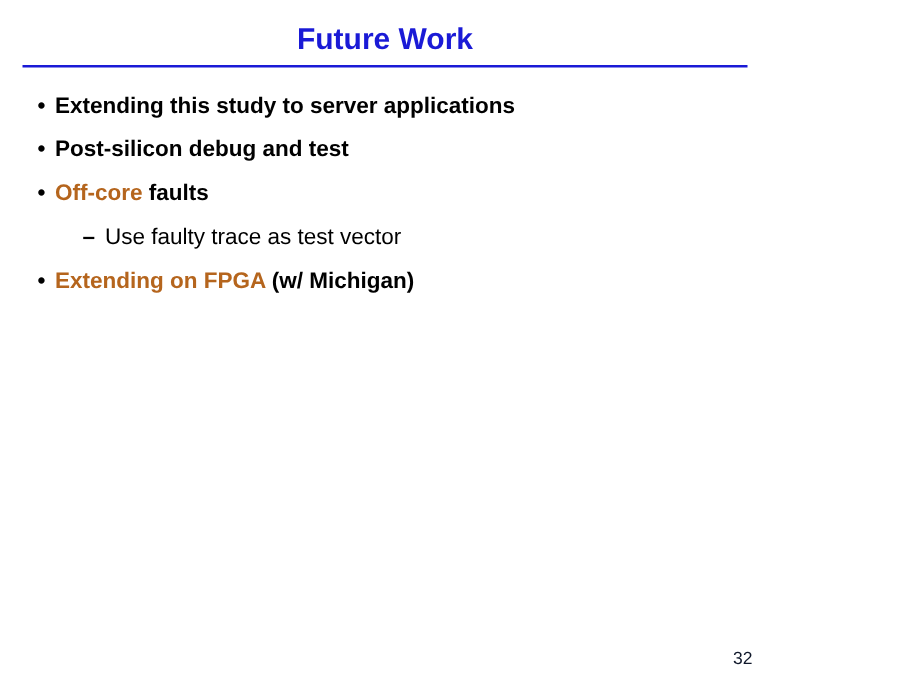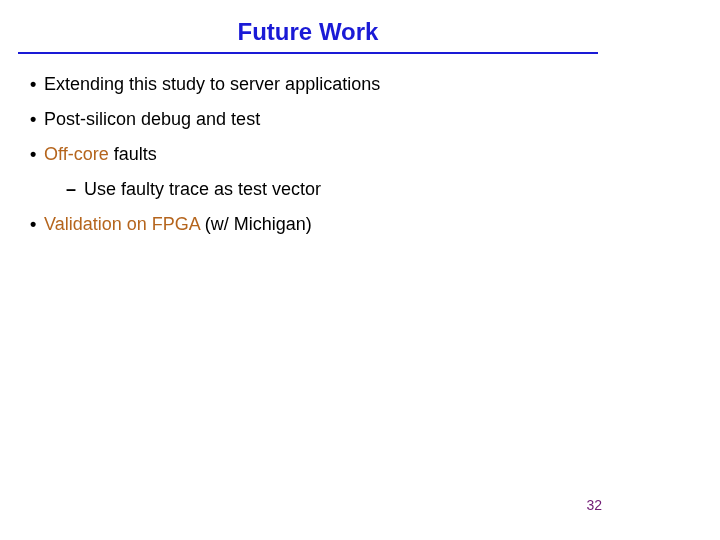--- a/index.html
+++ b/index.html
@@ -32,21 +32,21 @@
   .rule {
     margin: 6px 18px 0 18px;
     border-bottom: 2px solid #1a1ad6;
   }
   .body {
     padding: 14px 30px 0 30px;
     color: #000;
   }
   .b1 {
     font-size: 18px;
-    font-weight: normal;
+    font-weight: bold;
     margin: 6px 0 14px 0;
     padding-left: 14px;
     position: relative;
   }
   .b1::before {
     content: "•";
     position: absolute;
     left: 0;
     top: 0;
     font-weight: bold;
@@ -64,23 +64,23 @@
     left: 0;
     top: 0;
     font-weight: bold;
   }
   .accent {
     color: #b5651d;
   }
   .pagenum {
     position: absolute;
     right: 14px;
-    bottom: 27px;
+    bottom: 6px;
     font-size: 14px;
-    color: #701a75;
+    color: #0f172a;
   }
 </style>
 </head>
 <body>
 
 <div class="slide">
 
   <div class="title-wrap">
     <div class="title">Future Work</div>
   </div>
@@ -98,19 +98,19 @@
 
     <div class="b1">
       <span class="accent">Off-core</span><span> faults</span>
     </div>
 
     <div class="b2">
       <span>Use faulty trace as test vector</span>
     </div>
 
     <div class="b1">
-      <span class="accent">Validation on FPGA</span><span> (w/ Michigan)</span>
+      <span class="accent">Extending on FPGA</span><span> (w/ Michigan)</span>
     </div>
 
   </div>
 
   <div class="pagenum">32</div>
 </div>
 
 </body></html>

